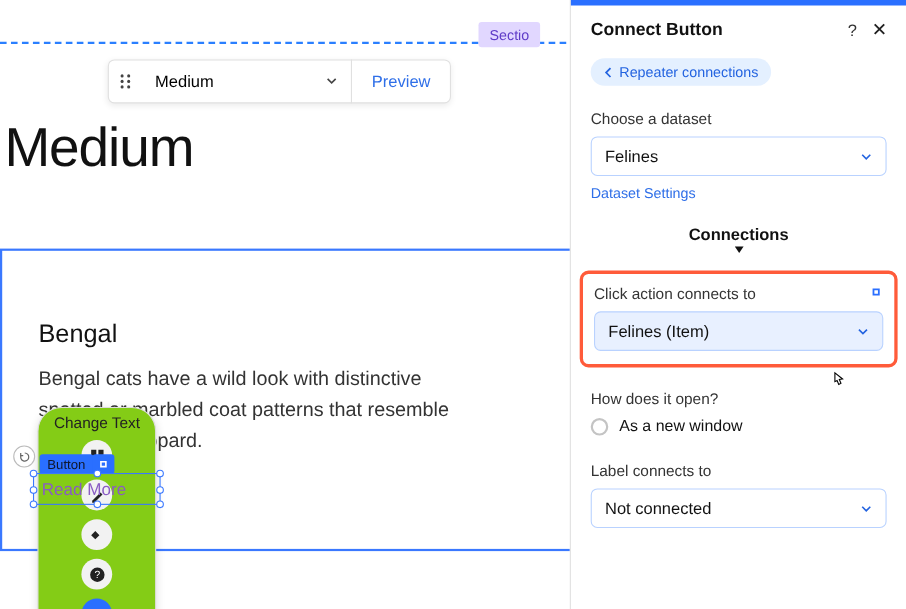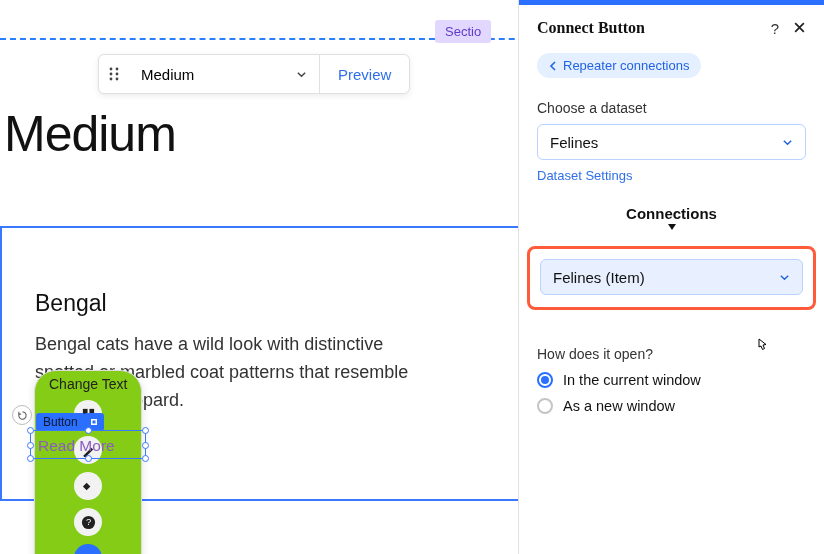--- a/index.html
+++ b/index.html
@@ -88,21 +88,21 @@
   .sel-handle { position:absolute; width:7px; height:7px; background:#fff; border:1.5px solid #3a78ff; border-radius:50%; }
 
   
   .panel {
     position:absolute; top:0; right:0; width:306px; height:554px;
     background:#fff; border-left:1px solid #e0e0e0;
     display:flex; flex-direction:column;
   }
   .panel-topbar { height:5px; background:#2a6fff; }
   .panel-header { display:flex; align-items:center; justify-content:space-between; padding:14px 18px 12px 18px; }
-  .panel-title { font-size:16px; font-weight:700; color:#111;font-family:Liberation Serif, serif; }
+  .panel-title { font-size:16px; font-weight:700; color:#111; }
   .panel-header-actions { display:flex; align-items:center; gap:14px; color:#333; }
   .help-icon, .close-icon { cursor:pointer; font-size:15px; }
   .panel-body { padding: 4px 18px 0 18px; overflow:auto; flex:1; }
   .back-pill {
     display:inline-flex; align-items:center; gap:6px;
     background:#e4f0ff; color:#2363e0; font-size:13px;
     padding:5px 12px; border-radius:14px; cursor:pointer;
   }
   .field-label { font-size:14px; color:#333; margin-top:22px; margin-bottom:8px; }
   .select {
@@ -254,40 +254,51 @@
     <div class="dataset-settings">Dataset Settings</div>
 
     <div class="section-header">
       <span>Connections</span>
       <svg width="10" height="10" viewBox="0 0 10 10">
           <path d="M1 2h8L5 8z" fill="#111"></path>
         </svg>
     </div>
 
     <div class="highlight-box">
+      <div class="click-header">
+        <span>Click action connects to</span>
+        <span class="tiny-conn">
+          <svg width="13" height="13" viewBox="0 0 16 16">
+              <path d="M4 4h4v2H6v4h4v2H4zM12 12H8v-2h2V6H8V4h4z" fill="#2a6fff"></path>
+            </svg>
+        </span>
+      </div>
       <div class="select paleblue">
         <span>Felines (Item)</span>
         <svg width="11" height="11" viewBox="0 0 12 12">
             <path d="M2 4l4 4 4-4" fill="none" stroke="#2363e0" stroke-width="1.6"></path>
           </svg>
       </div>
     </div>
 
-    <div class="field-label" style="margin-top:36px;">How does it open?</div>
-    <div class="radio-row">
-      <span class="radio">
-          <span class="dot"></span>
-        </span>
-      <span>In the current window</span>
-    </div>
+    <div class="field-label" style="margin-top:20px;">How does it open?</div>
     <div class="radio-row">
       <span class="radio empty"></span>
       <span>As a new window</span>
     </div>
 
+    <div class="label-section">
+      <div class="field-label">Label connects to</div>
+      <div class="select">
+        <span>Not connected</span>
+        <svg width="11" height="11" viewBox="0 0 12 12">
+            <path d="M2 4l4 4 4-4" fill="none" stroke="#2363e0" stroke-width="1.6"></path>
+          </svg>
+      </div>
+    </div>
   </div>
 </div>
 
 <div class="cursor-pointer">
   <svg width="16" height="18" viewBox="0 0 16 18">
       <path d="M5 2v8l2-1 1.5 3.5 2-1L9 8l3-0.5z" fill="#fff" stroke="#000" stroke-width="1"></path>
     </svg>
 </div>
 
 </body></html>

